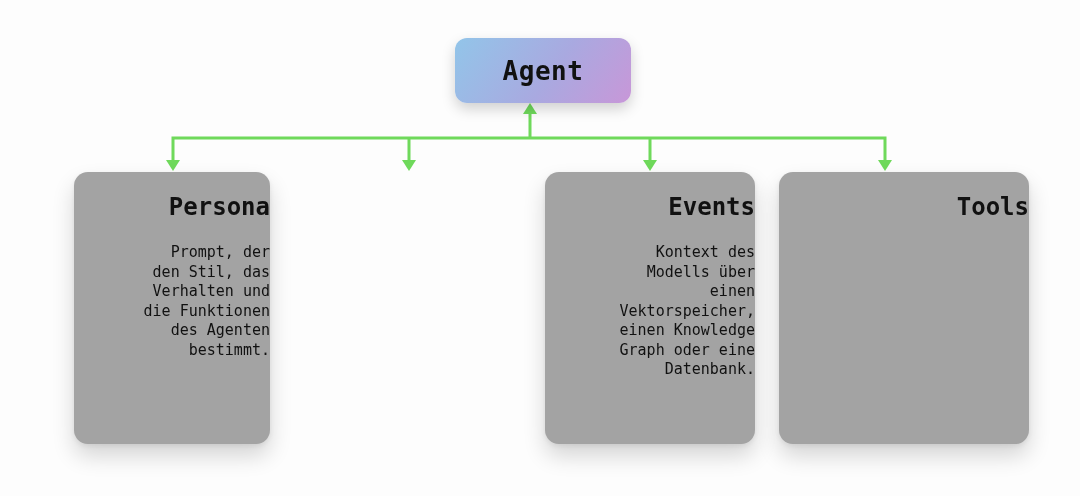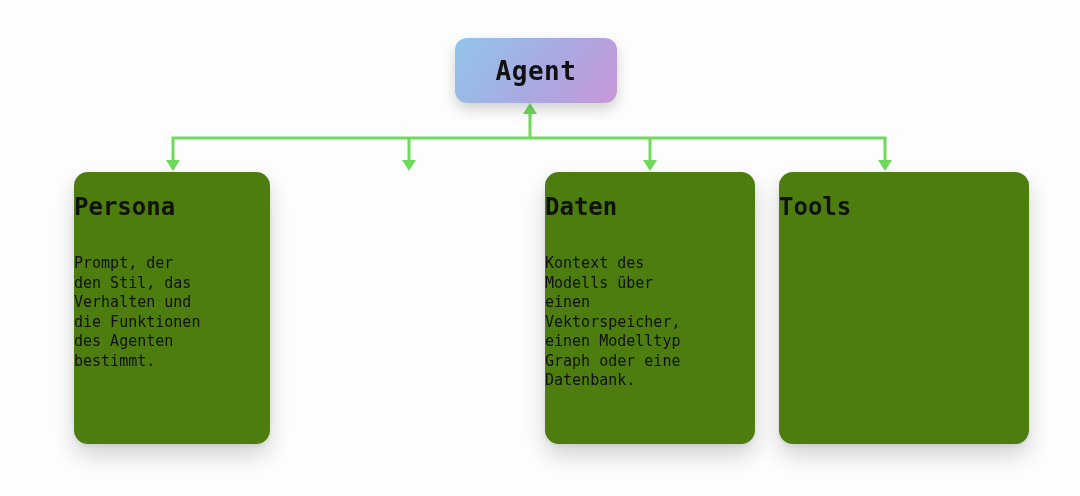--- a/index.html
+++ b/index.html
@@ -21,52 +21,52 @@
     left: 0;
     top: 0;
     width: 1080px;
     height: 496px;
     pointer-events: none;
   }
   .root-node {
     position: absolute;
     left: 455px;
     top: 38px;
-    width: 162px;
+    width: 176px;
     height: 65px;
     border-radius: 12px;
     background: linear-gradient(125deg, #92c5e9 0%, #a9a9e0 55%, #c897d8 100%);
     box-shadow: 0 6px 14px rgba(0,0,0,0.18);
     display: flex;
     align-items: center;
     justify-content: center;
   }
   .root-label {
     font-size: 26px;
     font-weight: bold;
     letter-spacing: 0.5px;
   }
   .card {
     position: absolute;
     top: 172px;
     height: 272px;
-    background: #4d7c0f;
+    background: #a3a3a3;
     border-radius: 14px;
     box-shadow: 0 12px 22px rgba(0,0,0,0.16), 0 2px 5px rgba(0,0,0,0.07);
     box-sizing: border-box;
     padding-top: 20px;
-    text-align: left;
+    text-align: right;
   }
   .card-title {
     font-size: 24px;
     font-weight: bold;
     line-height: 30px;
   }
   .card-body {
-    margin-top: 32px;
+    margin-top: 21px;
     font-size: 15px;
     line-height: 19.5px;
     white-space: pre-line;
   }
   #card-persona { left: 74px;  width: 196px; }
   #card-modelle { left: 310px; width: 198px; }
   #card-daten   { left: 545px; width: 210px; }
   #card-tools   { left: 779px; width: 250px; }
 </style>
 </head>
@@ -92,26 +92,26 @@
     <div class="card-body">Prompt, der
 den Stil, das
 Verhalten und
 die Funktionen
 des Agenten
 bestimmt.</div>
   </div>
 
 
   <div class="card" id="card-daten">
-    <div class="card-title">Daten</div>
+    <div class="card-title">Events</div>
     <div class="card-body">Kontext des
 Modells über
 einen
 Vektorspeicher,
-einen Modelltyp
+einen Knowledge
 Graph oder eine
 Datenbank.</div>
   </div>
 
   <div class="card" id="card-tools">
     <div class="card-title">Tools</div>
   </div>
 
 </div>
 

